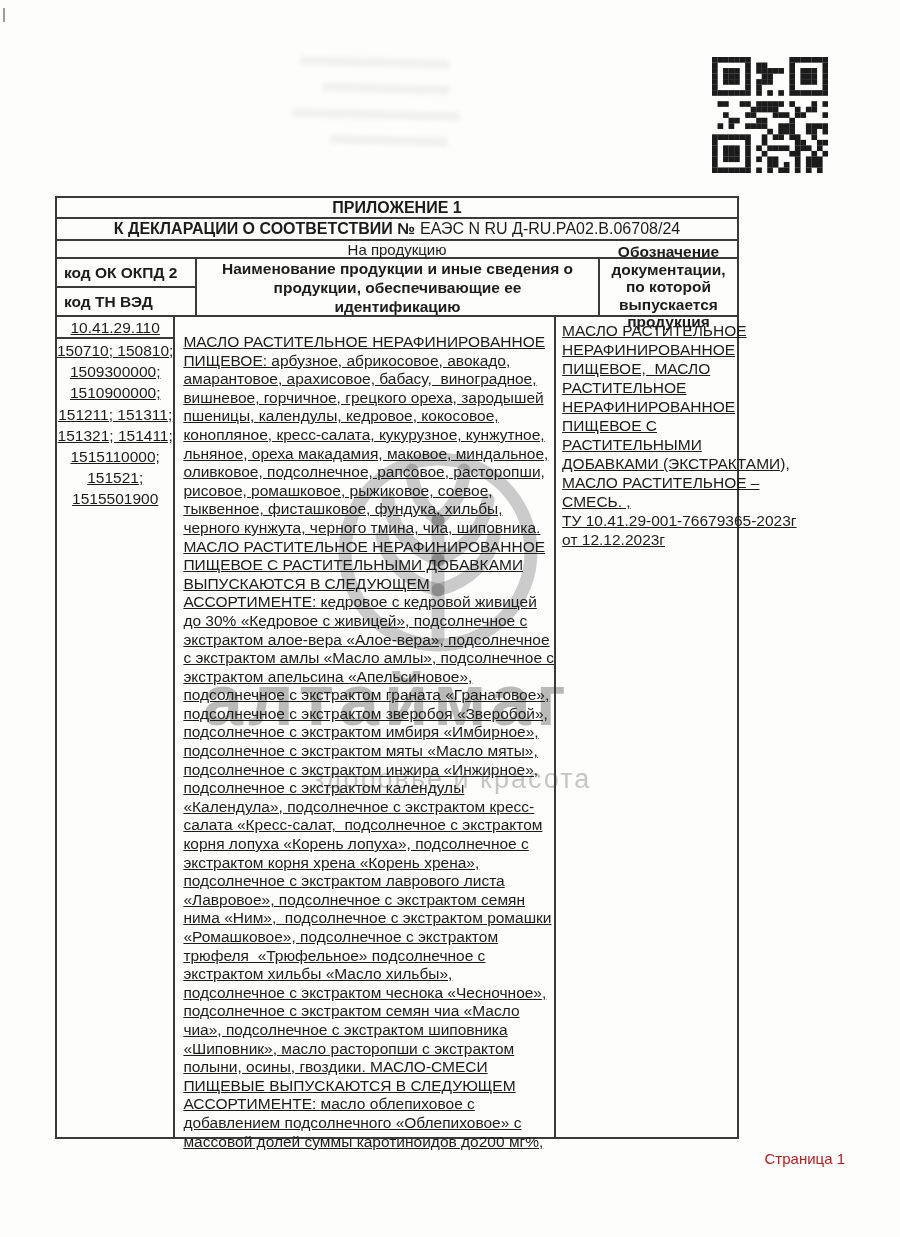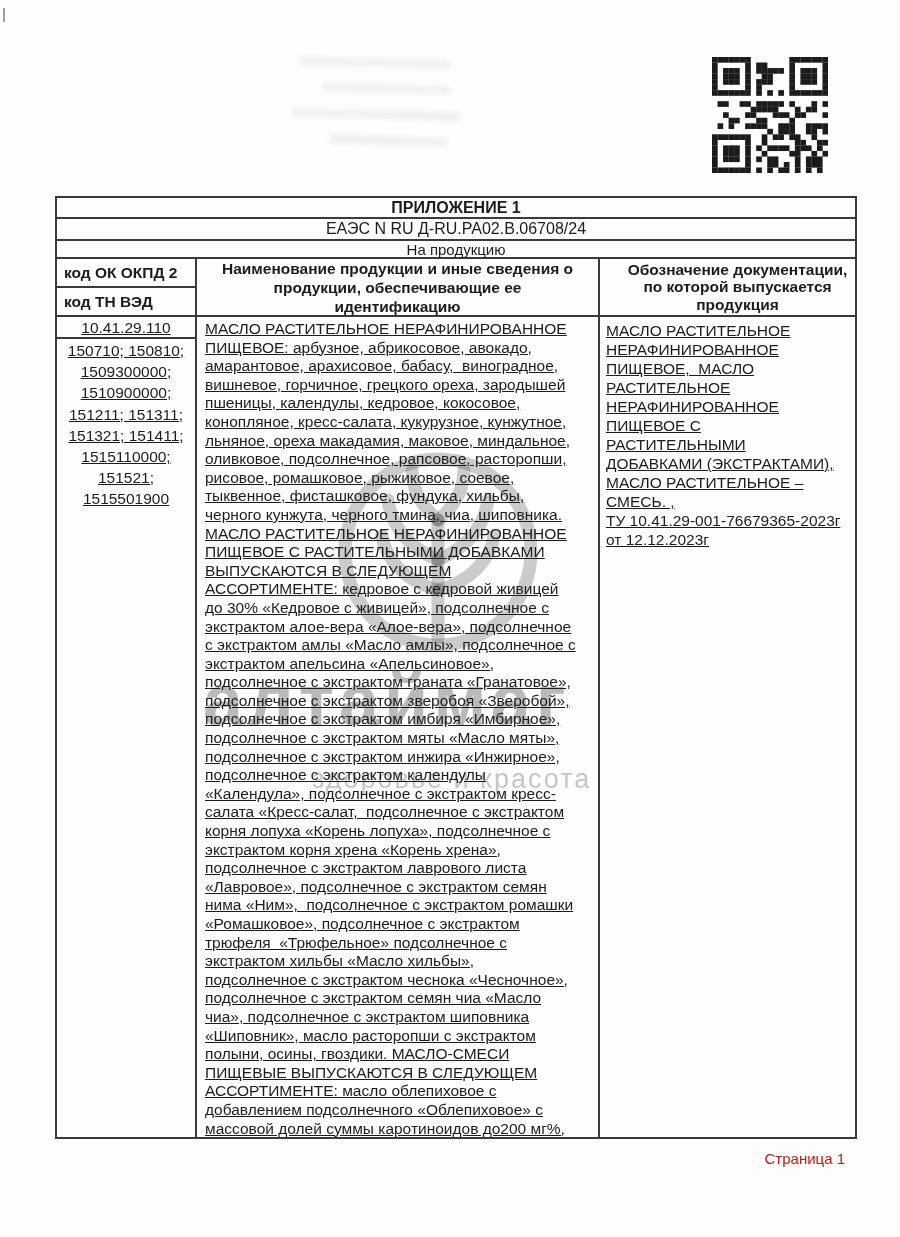--- a/index.html
+++ b/index.html
@@ -26,42 +26,42 @@
     color:rgba(55,55,55,0.34);white-space:nowrap;pointer-events:none;
   }
   .wm-tagline{
     position:absolute;left:312px;top:764px;
     font-size:27px;letter-spacing:2px;color:rgba(55,55,55,0.28);
     white-space:nowrap;pointer-events:none;
   }
 
   
   .tbl{
-    position:absolute;left:55px;top:196px;width:802px;
+    position:absolute;left:55px;top:196px;width:684px;
     border:2px solid #3a3a3a;box-sizing:border-box;background:transparent;
   }
   .row{box-sizing:border-box;border-bottom:2px solid #3a3a3a;display:flex;align-items:center;justify-content:center;}
   .r-title{height:21px;font-weight:bold;font-size:16px;}
   .r-sub{height:22px;font-size:16px;}
   .r-sub .b{font-weight:bold;margin-right:5px;}
   .r-onprod{height:18px;font-size:15px;}
   .hdr-row{display:flex;box-sizing:border-box;border-bottom:2px solid #3a3a3a;height:58px;}
   .c1h{width:140px;box-sizing:border-box;border-right:2px solid #3a3a3a;font-weight:bold;font-size:15.5px;display:flex;flex-direction:column;}
   .c1h > div{flex:1;display:flex;align-items:center;padding-left:7px;box-sizing:border-box;}
   .c1h > div:first-child{border-bottom:2px solid #3a3a3a;}
   .c2h{width:403px;box-sizing:border-box;border-right:2px solid #3a3a3a;font-weight:bold;font-size:15.5px;line-height:19px;text-align:center;display:flex;align-items:center;justify-content:center;}
   .c2h > span{display:block;max-width:372px;}
   .c3h{flex:1;font-weight:bold;font-size:15.5px;line-height:17.5px;text-align:center;display:flex;align-items:center;justify-content:flex-end;}
   .c3h > span{display:block;max-width:235px;}
   .body-row{display:flex;height:820px;box-sizing:border-box;text-decoration:underline;}
   .c1b{width:140px;box-sizing:border-box;border-right:2px solid #3a3a3a;font-size:15.5px;text-align:center;}
   .okpd{height:22px;line-height:22px;border-bottom:2px solid #3a3a3a;box-sizing:border-box;}
   .tnved{padding-top:1px;}
   .tnved > div{line-height:21.2px;white-space:pre;}
-  .c2b{width:403px;box-sizing:border-box;border-right:2px solid #3a3a3a;font-size:15.5px;padding:3px 0 0 8px;}
+  .c2b{width:403px;box-sizing:border-box;border-right:2px solid #3a3a3a;font-size:15.5px;padding:16px 0 0 8px;}
   .c2b > div{line-height:18.6px;white-space:pre;}
   .c3b{flex:1;font-size:15.5px;padding:4px 0 0 6px;}
   .c3b > div{line-height:19px;white-space:pre;}
 
   .pagenum{position:absolute;top:1150px;right:55px;font-size:15px;color:#b91c1c;}
 </style>
 </head>
 <body>
 
 <div class="page">
@@ -303,20 +303,21 @@
     </g>
   </svg>
   <div class="wm-brand">алтаймаг</div>
   <div class="wm-tagline">здоровье и красота</div>
 
   <div class="tbl">
     <div class="row r-title">
       <span>ПРИЛОЖЕНИЕ 1</span>
     </div>
     <div class="row r-sub">
+      <span class="b">К ДЕКЛАРАЦИИ О СООТВЕТСТВИИ №</span>
       <span>ЕАЭС N RU Д-RU.РА02.В.06708/24</span>
     </div>
     <div class="row r-onprod">
       <span>На продукцию</span>
     </div>
     <div class="hdr-row">
       <div class="c1h">
         <div>код ОК ОКПД 2</div>
         <div>код ТН ВЭД</div>
       </div>

